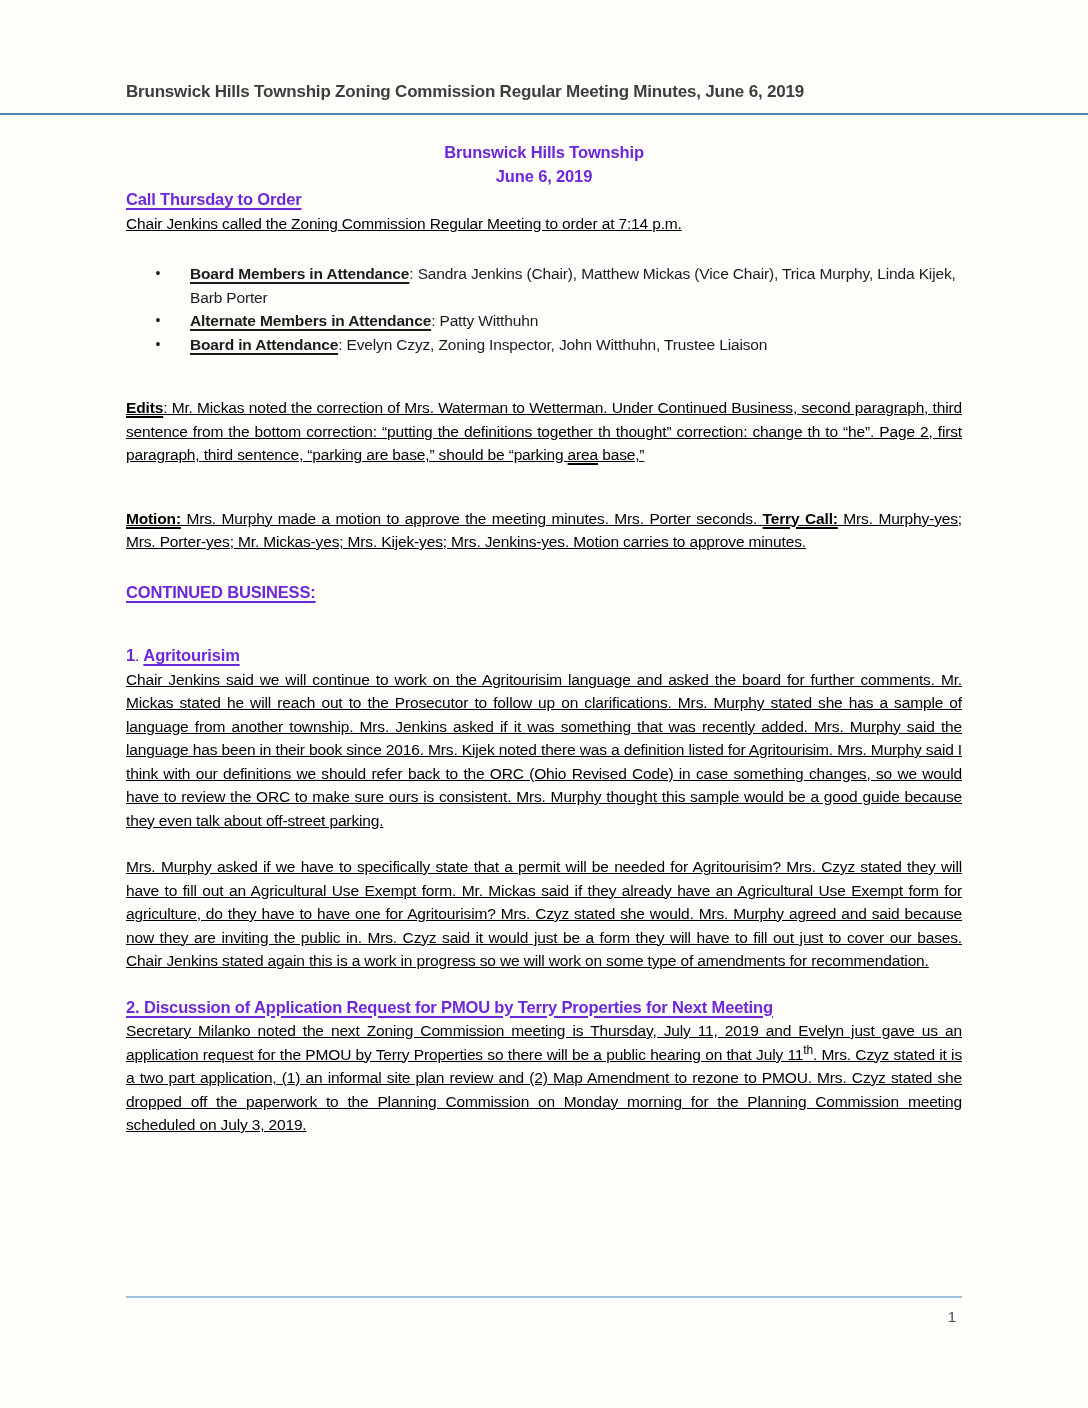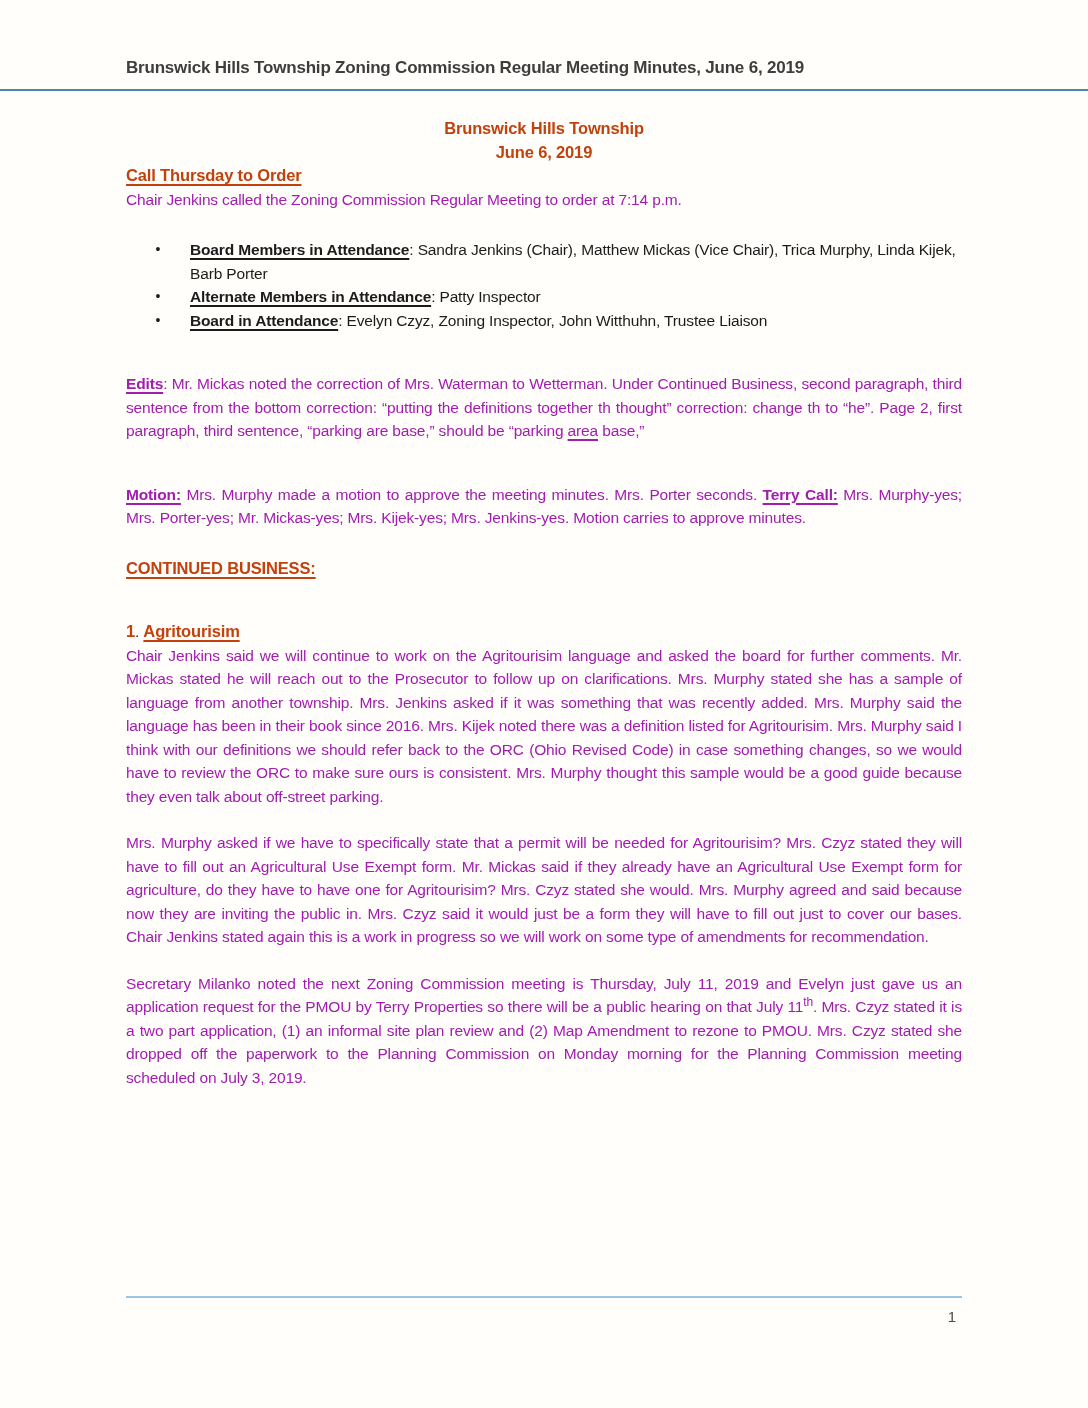--- a/index.html
+++ b/index.html
@@ -11,43 +11,43 @@
     position: relative;
     overflow: hidden;
   }
   .page {
     position: absolute; inset: 0;
     background: #fffefb;
   }
   .margins { padding: 0 126px; }
 
   
-  .running-header { padding-top: 58px; }
+  .running-header { padding-top: 82px; }
   .running-header .hdr-text {
     font-size: 17px; font-weight: bold; color: #3d3d3d;
     letter-spacing: -0.2px;
   }
   .hdr-rule {
     margin-top: 11px; height: 2px;
     border: none;
   }
 
   
   .content {
     padding-top: 26px;
     font-size: 15.5px; line-height: 23.5px; letter-spacing: -0.15px;
     height: 1160px; overflow: hidden;
   }
   .center { text-align: center; }
   .b { font-weight: bold; }
   .u { text-decoration: underline; text-decoration-thickness: 1.5px; text-underline-offset: 2.5px; }
   .h {
-    font-size: 16.5px; font-weight: bold; color: #c2410c;
+    font-size: 16.5px; font-weight: bold; color: #6d28d9;
   }
-  p.body-par { text-align: justify; color: #a21caf; }
+  p.body-par { text-align: justify; color: #000000; text-decoration: underline; }
   .gap-line { height: 23px; }
   .gap-big { height: 40px; }
   .gap-med { height: 27px; }
 
   
   .bullets { margin-top: 27px; }
   .bullet-item { display: flex; }
   .bullet-marker {
     width: 64px; text-align: center; flex: 0 0 64px;
     font-size: 14px;
@@ -82,21 +82,21 @@
     <div class="h u">Call Thursday to Order</div>
     <p class="body-par">Chair Jenkins called the Zoning Commission Regular Meeting to order at 7:14 p.m.</p>
 
     <div class="bullets">
       <div class="bullet-item">
         <span class="bullet-marker">•</span>
         <span class="bullet-body"><span class="b u">Board Members in Attendance</span><span>:  </span><span>Sandra Jenkins (Chair), Matthew Mickas (Vice Chair), Trica Murphy, Linda Kijek, Barb Porter</span></span>
       </div>
       <div class="bullet-item">
         <span class="bullet-marker">•</span>
-        <span class="bullet-body"><span class="b u">Alternate Members in Attendance</span><span>:  </span><span>Patty Inspector</span></span>
+        <span class="bullet-body"><span class="b u">Alternate Members in Attendance</span><span>:  </span><span>Patty Witthuhn</span></span>
       </div>
       <div class="bullet-item">
         <span class="bullet-marker">•</span>
         <span class="bullet-body"><span class="b u">Board in Attendance</span><span>:  </span><span>Evelyn Czyz, Zoning Inspector, John Witthuhn, Trustee Liaison</span></span>
       </div>
     </div>
 
     <div class="gap-big"></div>
 
     <p class="body-par"><span class="b u">Edits</span><span>:  </span><span>Mr. Mickas noted the correction of Mrs. Waterman to Wetterman.  Under Continued Business, second paragraph, third sentence from the bottom correction:  “putting the definitions together th thought” correction:  change th to “he”. Page 2, first paragraph, third sentence, “parking are base,” should be “parking </span><span class="u">area</span><span> base,”</span></p>
@@ -111,20 +111,21 @@
 
     <div class="gap-big"></div>
 
     <div><span class="h">1</span><span>. </span><span class="h u">Agritourisim</span></div>
     <p class="body-par">Chair Jenkins said we will continue to work on the Agritourisim language and asked the board for further comments. Mr. Mickas stated he will reach out to the Prosecutor to follow up on clarifications. Mrs. Murphy stated she has a sample of language from another township. Mrs. Jenkins asked if it was something that was recently added.  Mrs. Murphy said the language has been in their book since 2016. Mrs. Kijek noted there was a definition listed for Agritourisim.  Mrs. Murphy said I think with our definitions we should refer back to the ORC (Ohio Revised Code) in case something changes, so we would have to review the ORC to make sure ours is consistent. Mrs. Murphy thought this sample would be a good guide because they even talk about off-street parking.</p>
     <div class="gap-line"></div>
     <p class="body-par">Mrs. Murphy asked if we have to specifically state that a permit will be needed for Agritourisim?  Mrs. Czyz stated they will have to fill out an Agricultural Use Exempt form. Mr. Mickas said if they already have an Agricultural Use Exempt form for agriculture, do they have to have one for Agritourisim?  Mrs. Czyz stated she would.  Mrs. Murphy agreed and said because now they are inviting the public in. Mrs. Czyz said it would just be a form they will have to fill out just to cover our bases. Chair Jenkins stated again this is a work in progress so we will work on some type of amendments for recommendation.</p>
 
     <div class="gap-line"></div>
 
+    <div class="h u">2. Discussion of Application Request for PMOU by Terry Properties for Next Meeting</div>
     <p class="body-par"><span>Secretary Milanko noted the next Zoning Commission meeting is Thursday, July 11, 2019 and Evelyn just gave us an application request for the PMOU by Terry Properties so there will be a public hearing on that July 11</span><sup>th</sup><span>.  Mrs. Czyz stated it is a two part application, (1) an informal site plan review and (2) Map Amendment to rezone to PMOU.  Mrs. Czyz stated she dropped off the paperwork to the Planning Commission on Monday morning for the Planning Commission meeting scheduled on July 3, 2019.</span></p>
 
   </div>
 
   <div class="footer">
     <hr class="ftr-rule" id="ftr-rule" style="background: rgb(157, 195, 230);">
     <div class="page-number">1</div>
   </div>
 
 </div>

